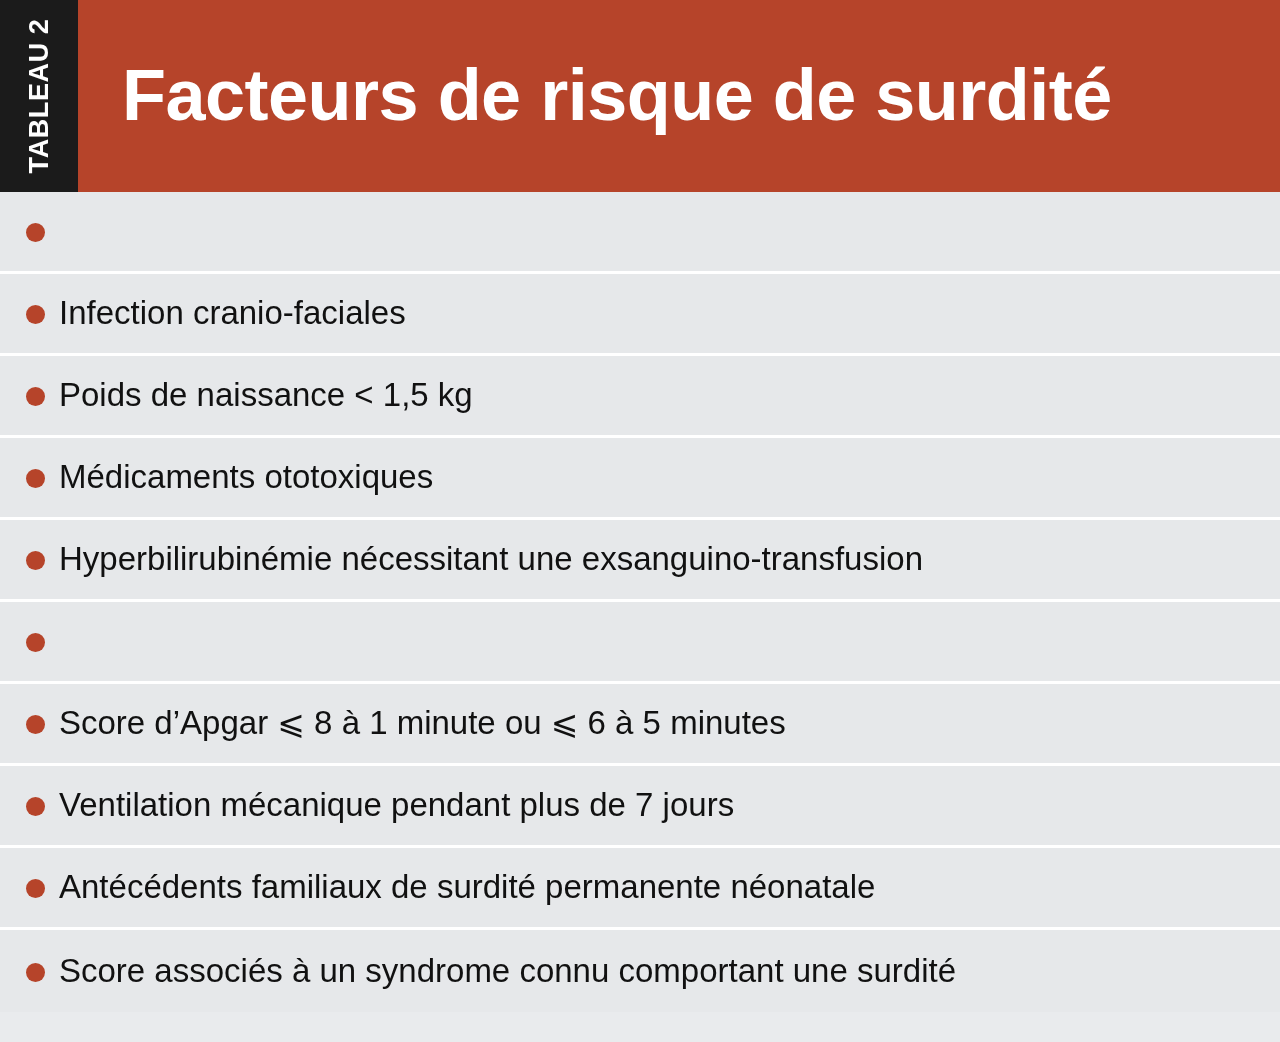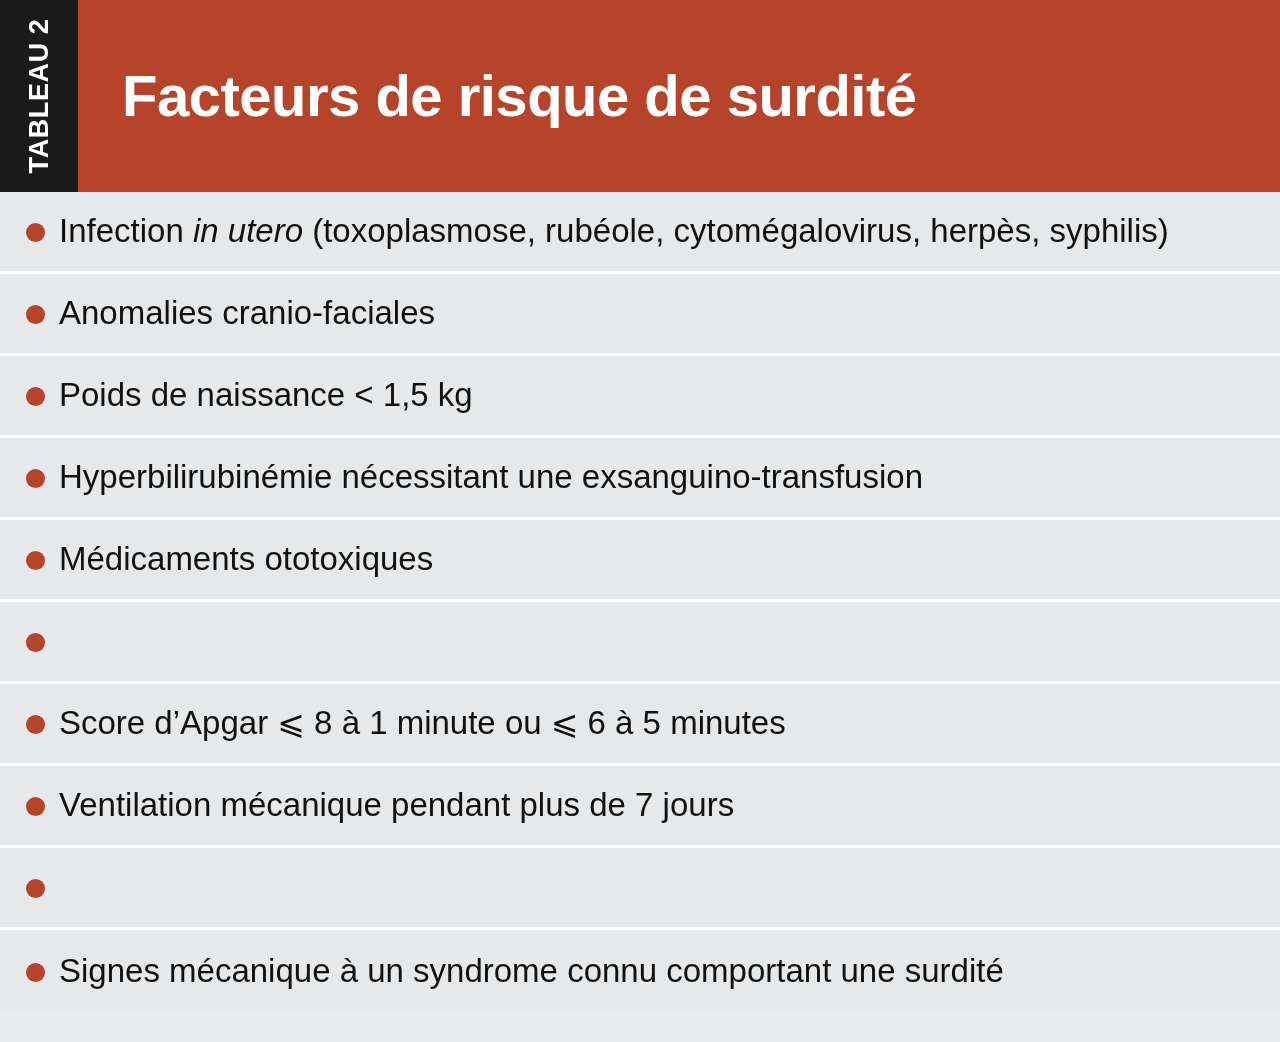--- a/index.html
+++ b/index.html
@@ -56,21 +56,21 @@
     flex: 1 1 auto;
     background: #b6442a;
     display: flex;
     align-items: center;
     padding-left: 44px;
     box-sizing: border-box;
   }
 
   .title-block .title-text {
     color: #ffffff;
-    font-size: 58px;
+    font-size: 72px;
     font-weight: bold;
     line-height: 1.05;
     letter-spacing: -0.5px;
     font-family: "Liberation Sans", sans-serif;
   }
 
   
   .list-area {
     width: 100%;
     background: #ffffff;
@@ -124,62 +124,60 @@
     </div>
     <div class="title-block">
       <span class="title-text">Facteurs de risque de surdité</span>
     </div>
   </div>
 
   <div class="list-area">
 
     <div class="list-item">
       <span class="bullet"></span>
-      <span class="item-text">
-        <span>Infection </span><i>in utero</i><span> (toxoplasmose, rubéole, cytomégalovirus, herpès, syphilis)</span>
-      </span>
     </div>
 
     <div class="list-item">
       <span class="bullet"></span>
-      <span class="item-text">Anomalies cranio-faciales</span>
+      <span class="item-text">Infection cranio-faciales</span>
     </div>
 
     <div class="list-item">
       <span class="bullet"></span>
       <span class="item-text">Poids de naissance &lt; 1,5 kg</span>
     </div>
 
     <div class="list-item">
       <span class="bullet"></span>
-      <span class="item-text">Hyperbilirubinémie nécessitant une exsanguino-transfusion</span>
+      <span class="item-text">Médicaments ototoxiques</span>
     </div>
 
     <div class="list-item">
       <span class="bullet"></span>
-      <span class="item-text">Médicaments ototoxiques</span>
+      <span class="item-text">Hyperbilirubinémie nécessitant une exsanguino-transfusion</span>
     </div>
 
     <div class="list-item">
       <span class="bullet"></span>
     </div>
 
     <div class="list-item">
       <span class="bullet"></span>
       <span class="item-text">Score d’Apgar ⩽ 8 à 1 minute ou ⩽ 6 à 5 minutes</span>
     </div>
 
     <div class="list-item">
       <span class="bullet"></span>
       <span class="item-text">Ventilation mécanique pendant plus de 7 jours</span>
     </div>
 
     <div class="list-item">
       <span class="bullet"></span>
+      <span class="item-text">Antécédents familiaux de surdité permanente néonatale</span>
     </div>
 
     <div class="list-item">
       <span class="bullet"></span>
-      <span class="item-text">Signes mécanique à un syndrome connu comportant une surdité</span>
+      <span class="item-text">Score associés à un syndrome connu comportant une surdité</span>
     </div>
 
   </div>
 </div>
 
 </body></html>

